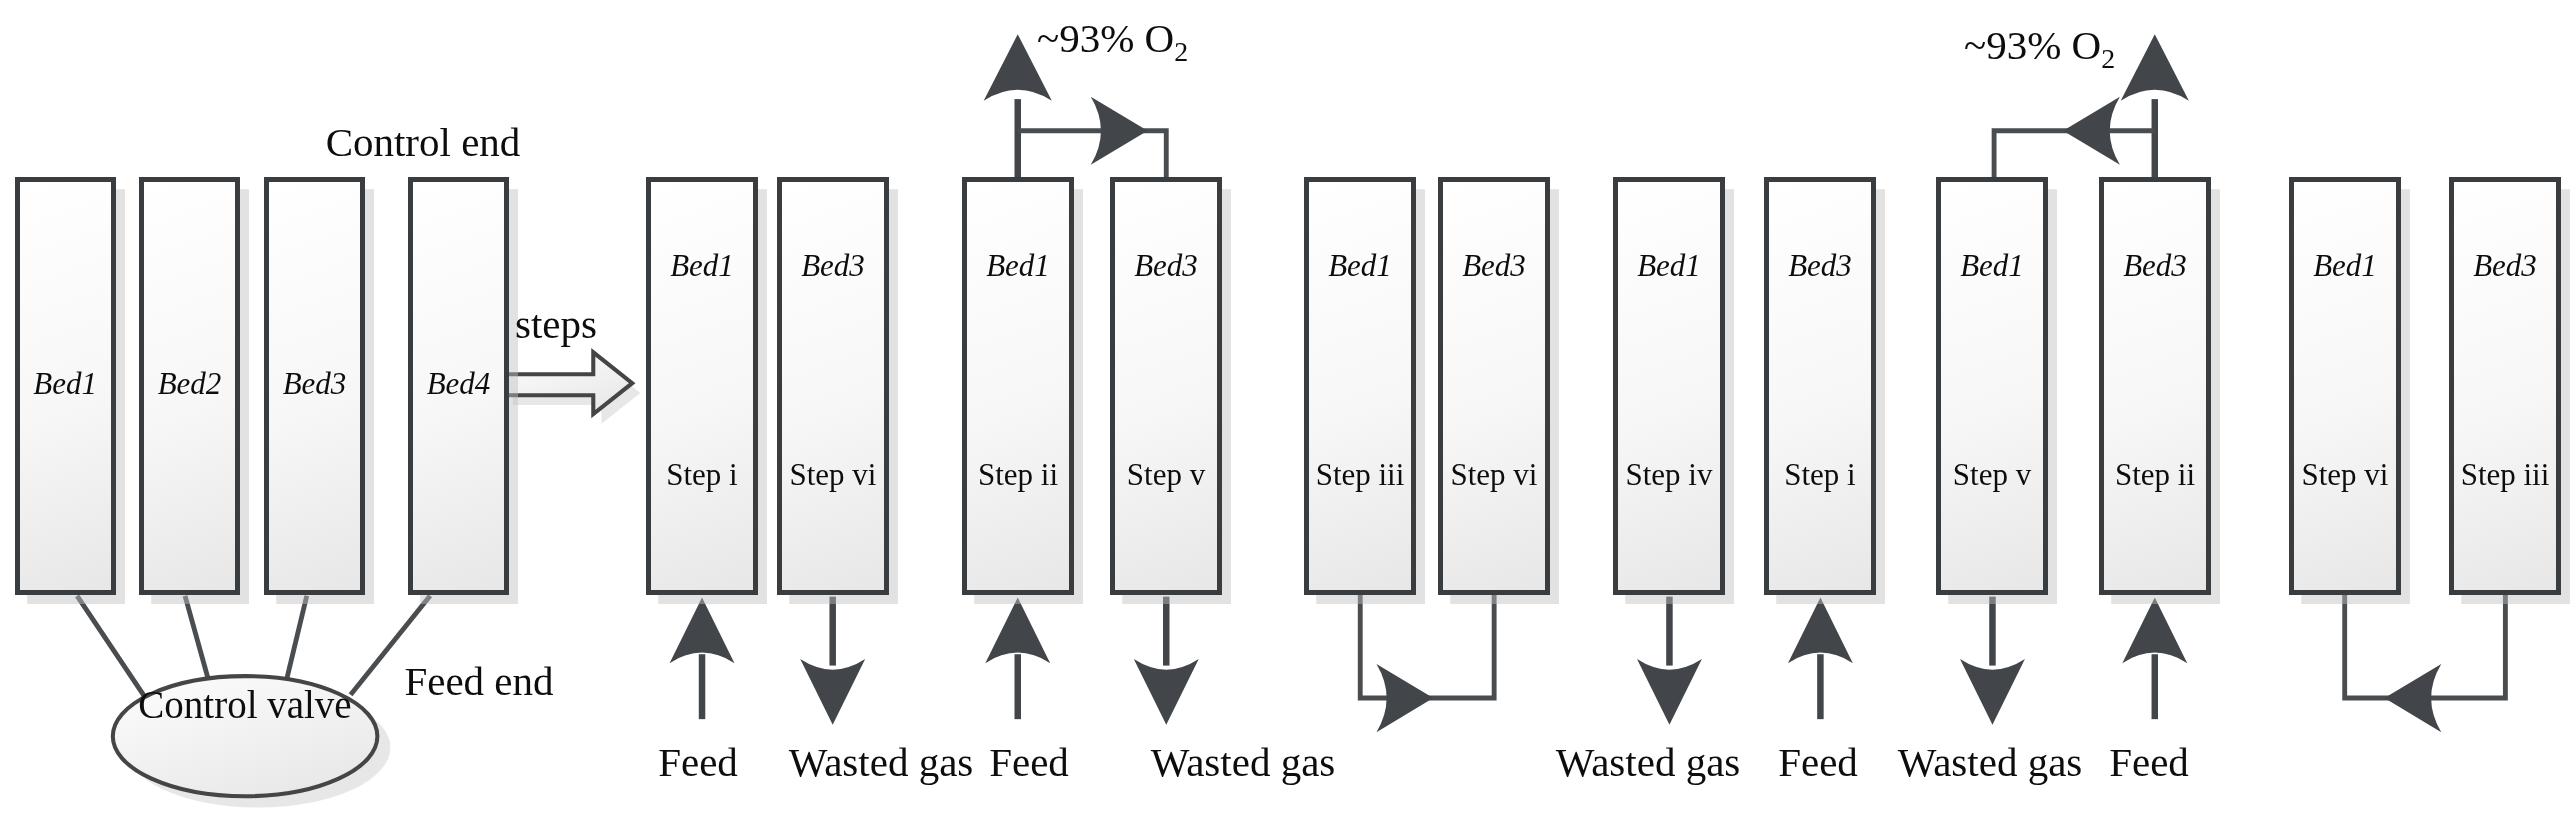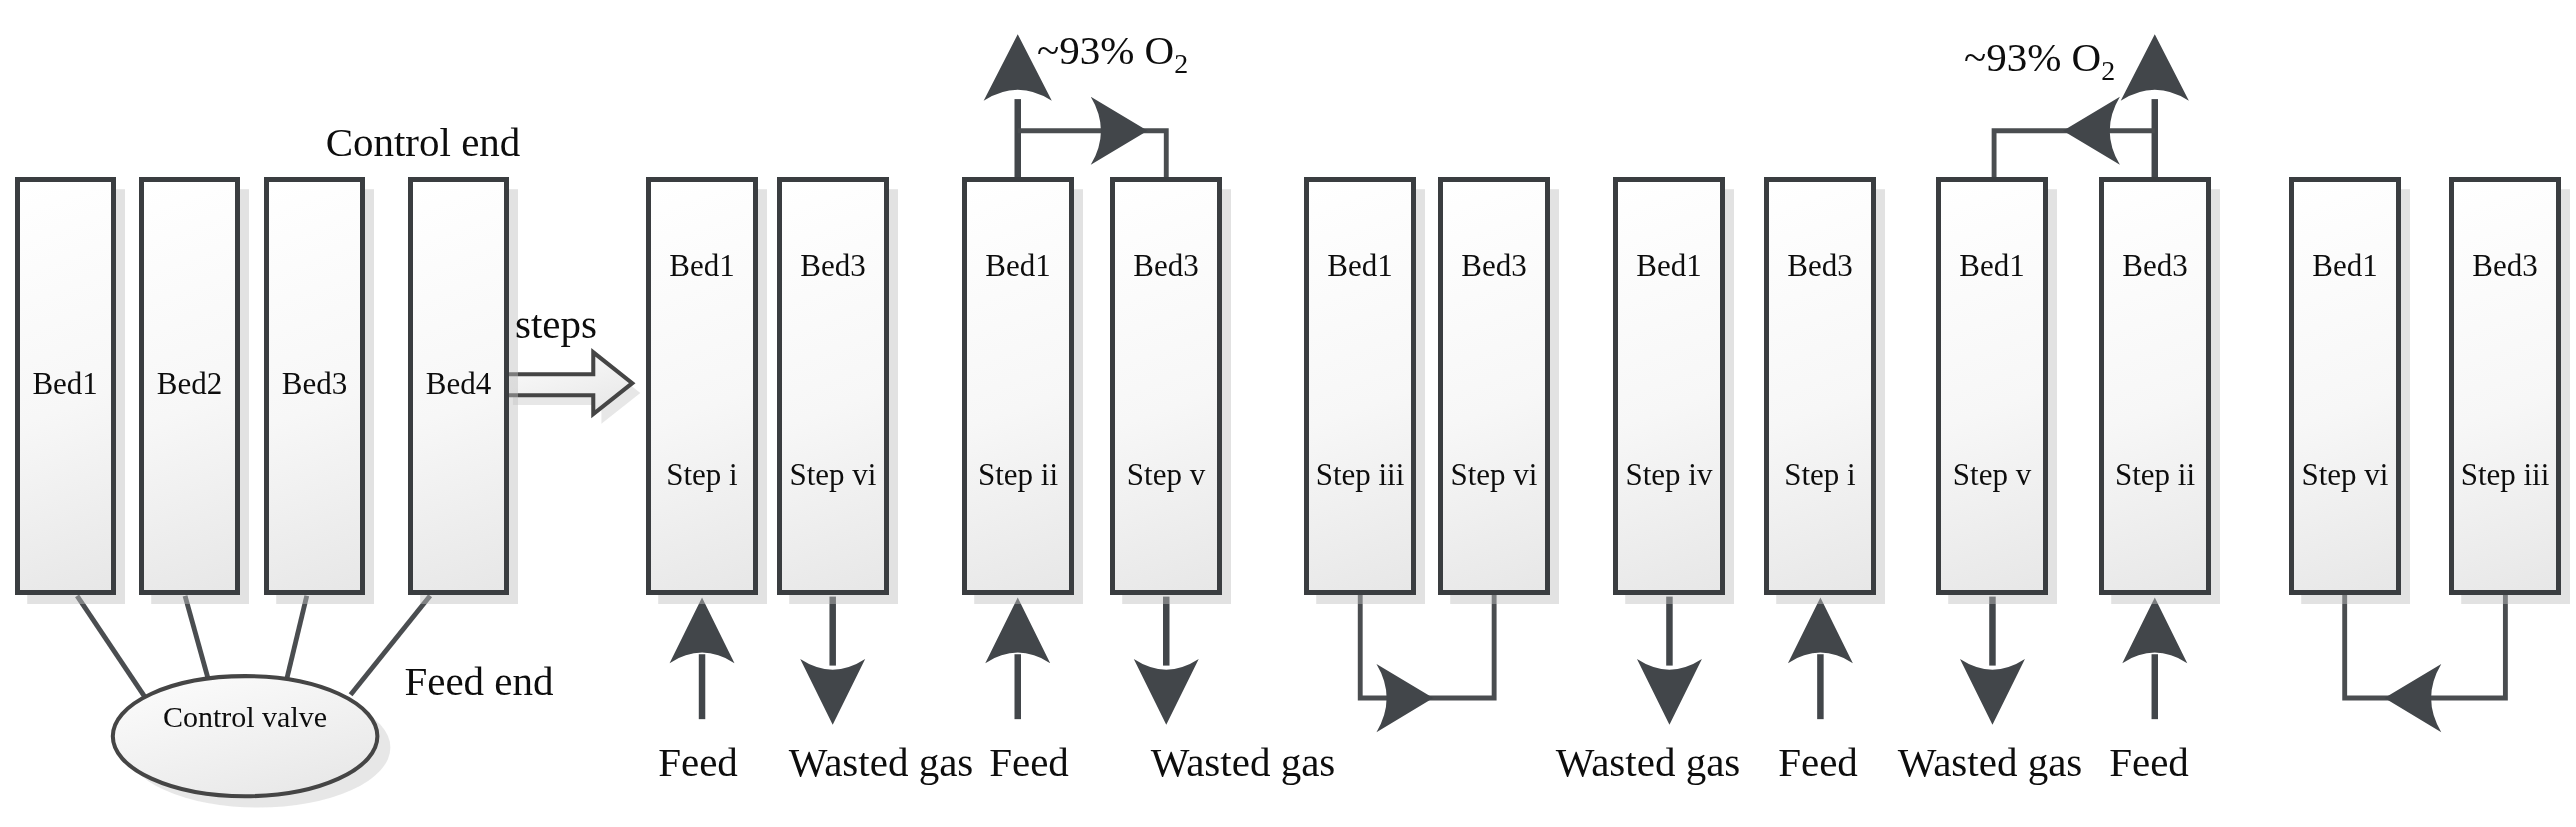--- a/index.html
+++ b/index.html
@@ -20,29 +20,29 @@
     border:5.7px solid #3a3d40;
     background:linear-gradient(160deg,#ffffff 0%,#f7f7f7 55%,#e7e7e7 100%);
     box-shadow:10.6px 10.6px 0 -1.6px rgba(190,190,190,.45);
     z-index:2;
   }
   .bed.w124{width:101px;}
   .bed-name,.bed-step{
     position:absolute;left:0;width:100%;text-align:center;
     font-size:31px;line-height:1.2;
   }
-  .bed-name{top:65px;}
+  .bed-name{top:65px;font-style:italic;}
   .bed-step{top:274px;font-family:Liberation Serif, serif;}
   .bed.overview .bed-name{top:183px;}
 
   .lbl{
     position:absolute;font-size:41px;line-height:1.1;white-space:nowrap;
     transform:translateX(-50%);z-index:3;
   }
-  .lbl.left-anchor{transform:none;margin-top:12px;}
+  .lbl.left-anchor{transform:none;}
   sub{font-size:68%;}
 </style>
 </head>
 <body>
 
 <svg class="overlay" viewBox="0 0 3174 1020">
   <defs>
     <linearGradient id="lightGrad" x1="0" y1="0" x2="0.6" y2="1">
       <stop offset="0" stop-color="#fdfdfd"></stop>
       <stop offset="1" stop-color="#e9e9e9"></stop>
@@ -189,21 +189,21 @@
   <span class="bed-step">Step vi</span>
 </div>
 <div class="bed" style="left:2449px">
   <span class="bed-name">Bed3</span>
   <span class="bed-step">Step iii</span>
 </div>
 
 <div class="lbl" style="left:423px;top:120px">Control end</div>
 <div class="lbl" style="left:556px;top:302px">steps</div>
 <div class="lbl" style="left:479px;top:659px">Feed end</div>
-<div class="lbl" style="left:245px;top:700px;font-size:30px">Control valve</div>
+<div class="lbl" style="left:245px;top:684px;font-size:39px">Control valve</div>
 
 <div class="lbl left-anchor" style="left:1037px;top:16px"><span>~93% O</span><sub>2</sub></div>
 <div class="lbl left-anchor" style="left:1964px;top:23px"><span>~93% O</span><sub>2</sub></div>
 
 <div class="lbl" style="left:698px;top:740px">Feed</div>
 <div class="lbl" style="left:881px;top:740px">Wasted gas</div>
 <div class="lbl" style="left:1029px;top:740px">Feed</div>
 <div class="lbl" style="left:1243px;top:740px">Wasted gas</div>
 <div class="lbl" style="left:1648px;top:740px">Wasted gas</div>
 <div class="lbl" style="left:1818px;top:740px">Feed</div>

